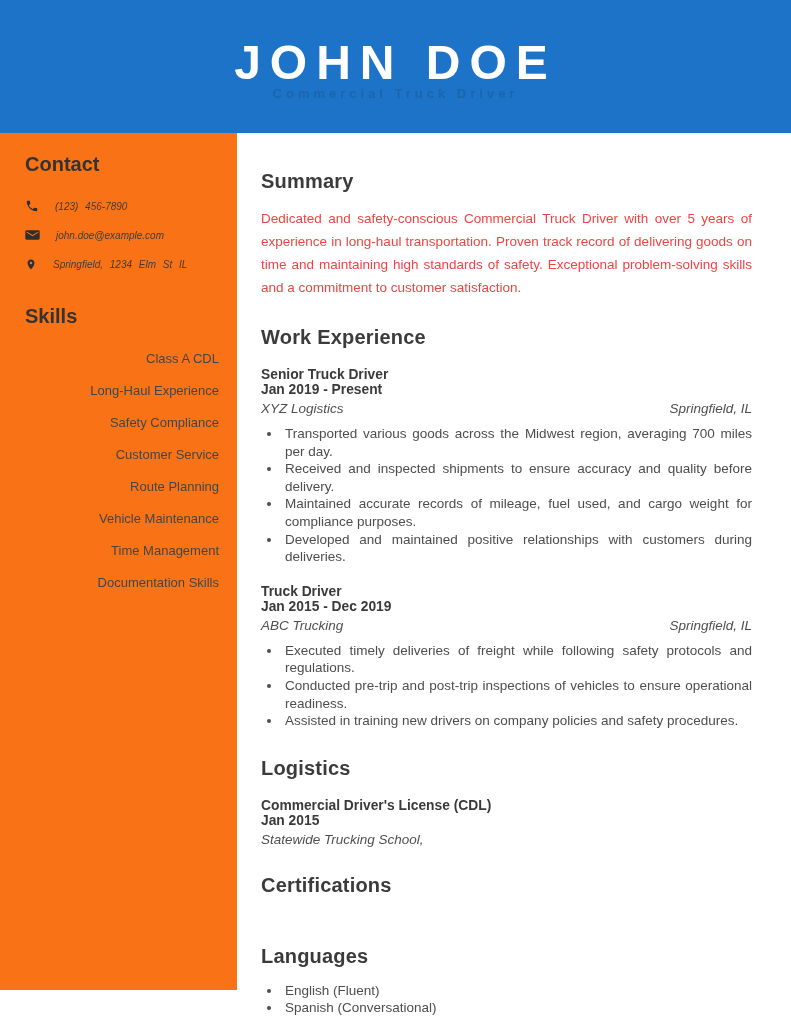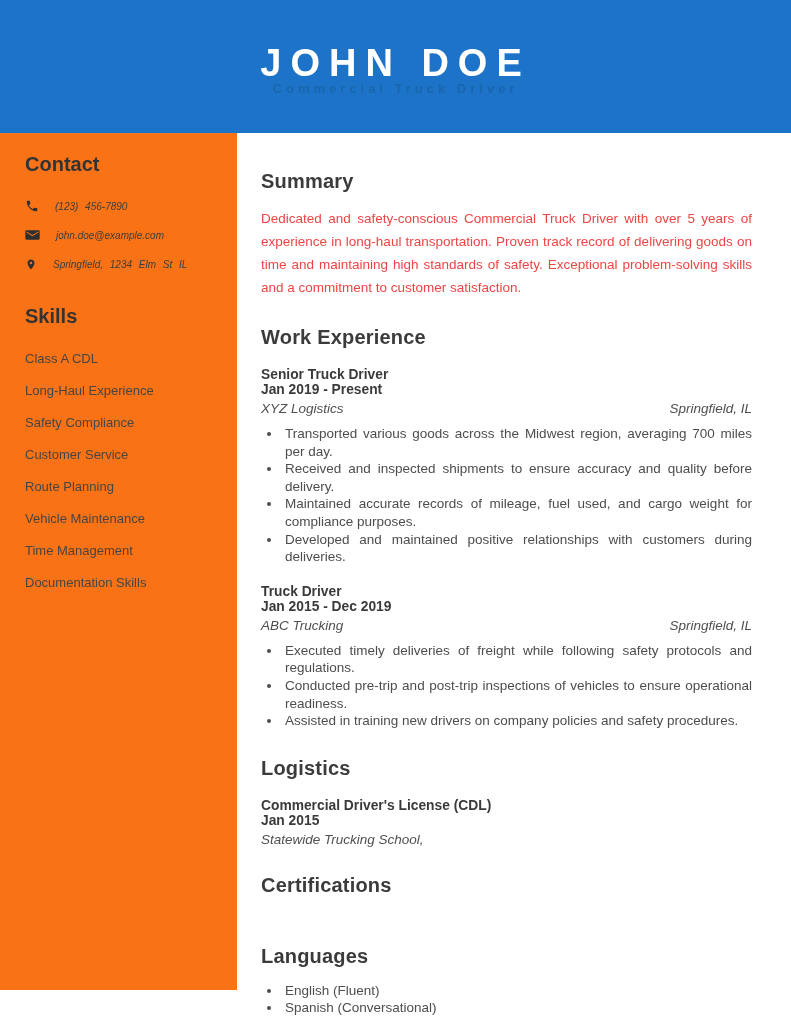--- a/index.html
+++ b/index.html
@@ -17,21 +17,21 @@
     height: 133px;
     background: #1d73c8;
     display: flex;
     flex-direction: column;
     align-items: center;
     justify-content: center;
     padding-top: 6px;
   }
   .header .name {
     color: #ffffff;
-    font-size: 38px;
+    font-size: 48px;
     font-weight: bold;
     letter-spacing: 9px;
     line-height: 1;
   }
   .header .subtitle {
     margin-top: 0;
     color: #1a66ad;
     font-size: 13px;
     font-weight: bold;
     letter-spacing: 4px;
@@ -66,20 +66,21 @@
     color: #3d3d3d;
     word-spacing: 4px;
     font-style: italic;
   }
   .contact-row svg { flex: 0 0 auto; display: block; }
   .skills-block { margin-top: 33px; }
   .skill-item {
     font-size: 13px;
     color: #454545;
     margin-bottom: 17px;
+    text-align: right;
   }
   
   h2.section-heading {
     font-size: 20px;
     font-weight: bold;
     color: #3b3b3b;
     letter-spacing: 0.2px;
     margin-top: 27px;
   }
   h2.first { margin-top: 0; }

